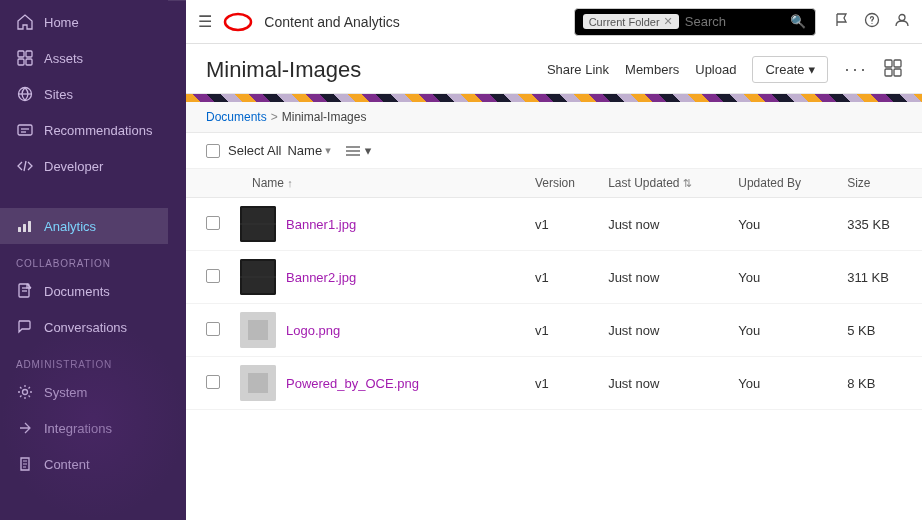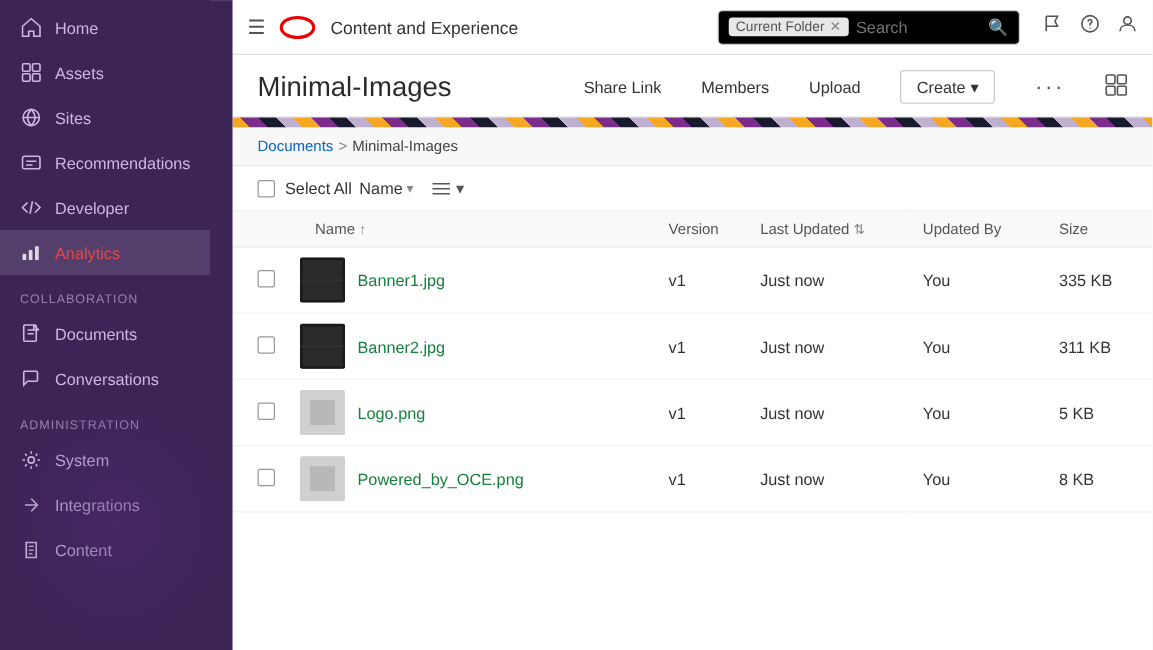--- a/index.html
+++ b/index.html
@@ -29,21 +29,21 @@
     .sidebar-item {
       display: flex;
       align-items: center;
       gap: 10px;
       padding: 9px 16px;
       cursor: pointer;
       color: #cbb8e0;
       font-size: 13px;
       transition: background 0.15s;
     }
-    .sidebar-item.active { background: rgba(255,255,255,0.12); color: #ef4444; }
+    .sidebar-item.active { background: rgba(255,255,255,0.12); color: #7dd3fc; margin-top: 24px; }
     .sidebar-icon { width: 18px; height: 18px; display: flex; align-items: center; justify-content: center; flex-shrink: 0; }
     .sidebar-section-label {
       font-size: 10px;
       text-transform: uppercase;
       letter-spacing: 0.08em;
       color: #9980b0;
       padding: 14px 16px 4px;
     }
     .sidebar-collapse {
       border-top: 1px solid rgba(255,255,255,0.1);
@@ -113,21 +113,21 @@
     
     .content-header {
       background: #fff;
       padding: 12px 20px 10px;
       display: flex;
       align-items: center;
       justify-content: space-between;
       border-bottom: 1px solid #e8e8e8;
     }
     .content-title { font-size: 22px; font-weight: 500; color: #2a2a2a; }
-    .content-actions { display: flex; align-items: center; gap: 32px; }
+    .content-actions { display: flex; align-items: center; gap: 16px; }
     .action-btn {
       font-size: 13px;
       color: #333;
       cursor: pointer;
       background: none;
       border: none;
       padding: 4px 0;
     }
     .action-btn-primary {
       font-size: 13px;
@@ -219,21 +219,21 @@
     .file-thumb {
       width: 36px; height: 36px;
       border-radius: 2px;
       object-fit: cover;
       flex-shrink: 0;
       display: flex; align-items: center; justify-content: center;
       overflow: hidden;
     }
     .file-thumb-dark { background: #1a1a1a; }
     .file-thumb-light { background: #d8d8d8; }
-    .file-name-text { font-size: 13px; color: #15803d; cursor: pointer; }
+    .file-name-text { font-size: 13px; color: #a21caf; cursor: pointer; }
 
     .sort-arrow { font-size: 11px; color: #888; }
   </style>
 </head>
 <body>
 
 <nav class="sidebar">
   <div class="sidebar-nav">
 
     <div class="sidebar-item">
@@ -360,21 +360,21 @@
 <div class="main">
 
   <div class="topbar">
     <span class="topbar-menu-icon">☰</span>
     <div class="topbar-logo">
 
       <svg width="32" height="20" viewBox="0 0 32 20">
         <ellipse cx="16" cy="10" rx="13" ry="8" fill="none" stroke="#e00" stroke-width="2.5"></ellipse>
       </svg>
     </div>
-    <span class="topbar-title">Content and Experience</span>
+    <span class="topbar-title">Content and Analytics</span>
     <div class="topbar-search" style="margin-left:auto;">
       <div class="topbar-search-tag">
         <span>Current Folder</span>
         <span class="x">✕</span>
       </div>
       <input type="text" placeholder="Search" style="">
       <span style="color:#888; font-size:13px;">🔍</span>
     </div>
     <div class="topbar-icons">
       <span class="topbar-icon">

